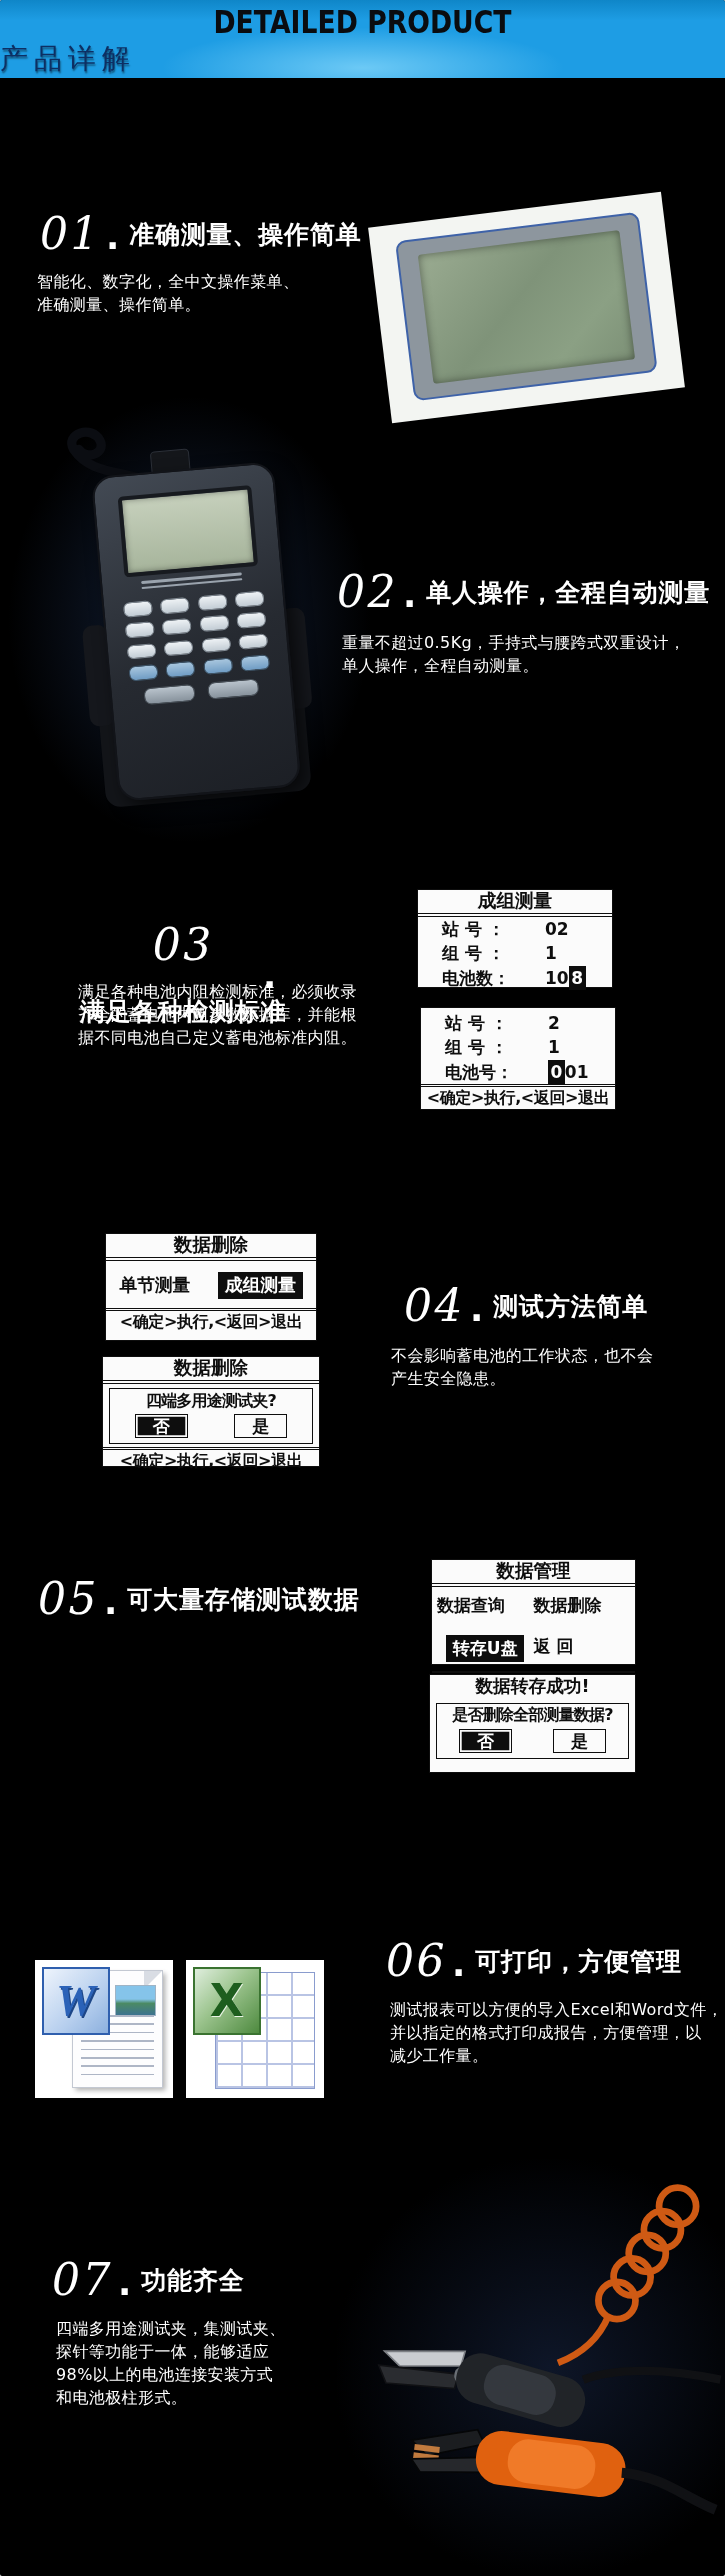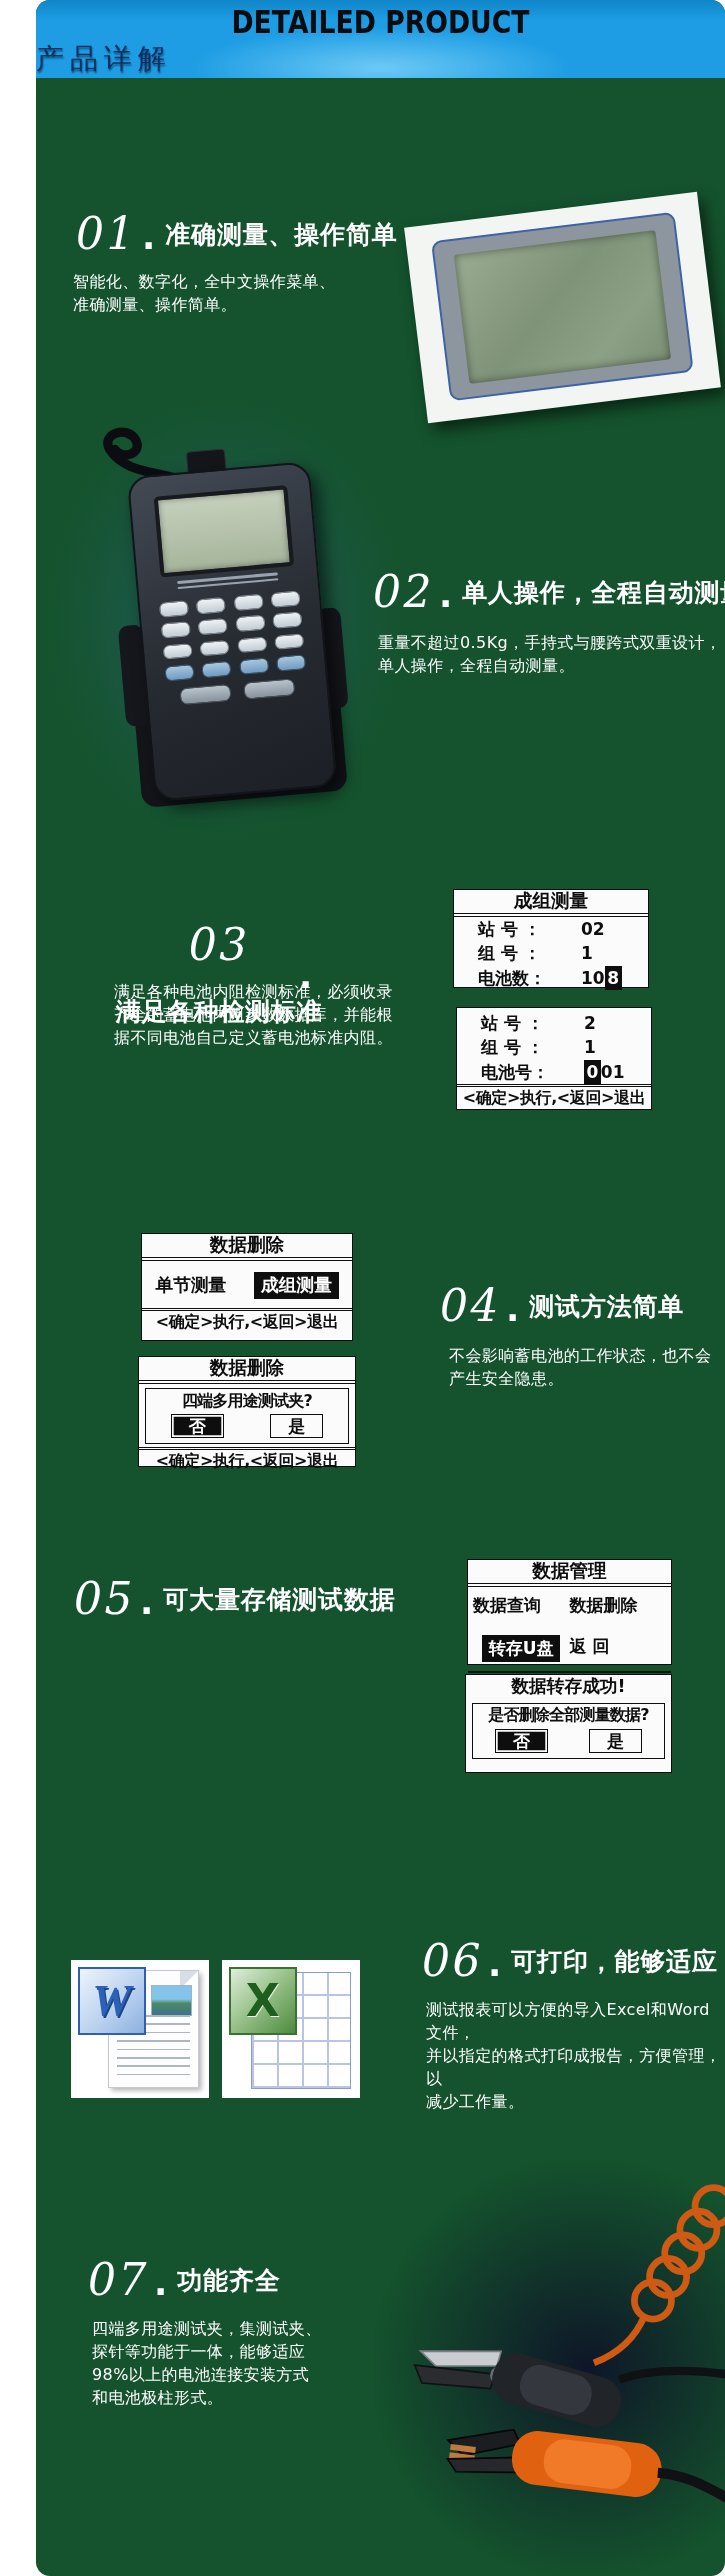--- a/index.html
+++ b/index.html
@@ -1,18 +1,18 @@
 <!DOCTYPE html>
 <html style="font-size:13.5px"><head>
 <meta charset="utf-8">
 <style>
   html,body{margin:0;padding:0;background:#fff;}
   .page{position:relative;width:725px;height:2576px;background:#fff;
         font-family:"DejaVu Sans","Liberation Sans",sans-serif;overflow:hidden;}
-  .canvas{position:absolute;inset:0;background:#14532d;border-radius:14px;overflow:hidden;margin-left:36px;}
+  .canvas{position:absolute;inset:0;background:#000000;border-radius:2px;overflow:hidden;}
 
   
   .banner{position:absolute;left:0;top:0;width:100%;height:78px;
           background:linear-gradient(180deg,#0f86c8 0%,#1e9de4 26%,#1e9de4 100%);}
   .banner::after{content:'';position:absolute;left:22%;right:22%;top:34%;bottom:0;
           background:radial-gradient(ellipse at 50% 80%,rgba(150,225,255,.65),rgba(150,225,255,0) 70%);}
   .banner-en{position:relative;z-index:1;margin-top:5px;text-align:center;font-size:29px;font-weight:bold;
           color:#0a0c10;transform:scale(.92,1.12);letter-spacing:0px;}
   .banner-zh{position:relative;z-index:1;text-align:left;font-size:28px;font-weight:normal;color:#0d2f63;
           margin-top:0.8px;letter-spacing:5.9px;text-shadow:0.8px 1.7px 1.7px rgba(0,0,0,.45);}
@@ -237,21 +237,21 @@
       </div>
     </div>
     <div class="scr-status">&lt;确定&gt;执行,&lt;返回&gt;退出</div>
   </div>
 
   <div class="sec-head" style="left:404px;top:1284px;">
     <span class="num">04</span>
     <span class="dot">.</span>
     <span class="ttl">测试方法简单</span>
   </div>
-  <div class="sec-body" style="left:413px;top:1344px;">不会影响蓄电池的工作状态，也不会
+  <div class="sec-body" style="left:391px;top:1344px;">不会影响蓄电池的工作状态，也不会
 产生安全隐患。</div>
 
   <div class="sec-head" style="left:38px;top:1577px;">
     <span class="num">05</span>
     <span class="dot">.</span>
     <span class="ttl">可大量存储测试数据</span>
   </div>
 
   <div class="scr" style="left:431px;top:1559px;width:205px;height:106px;">
     <div class="scr-title">数据管理</div>
@@ -289,21 +289,21 @@
   <div class="tile" style="left:186px;top:1960px;">
     <div class="sheet"></div>
     <div class="logo xlogo">
       <span>X</span>
     </div>
   </div>
 
   <div class="sec-head" style="left:386px;top:1939px;">
     <span class="num">06</span>
     <span class="dot">.</span>
-    <span class="ttl">可打印，能够适应</span>
+    <span class="ttl">可打印，方便管理</span>
   </div>
   <div class="sec-body" style="left:390px;top:1998px;">测试报表可以方便的导入Excel和Word文件，
 并以指定的格式打印成报告，方便管理，以
 减少工作量。</div>
 
   <div class="sec-head" style="left:52px;top:2258px;">
     <span class="num">07</span>
     <span class="dot">.</span>
     <span class="ttl">功能齐全</span>
   </div>

